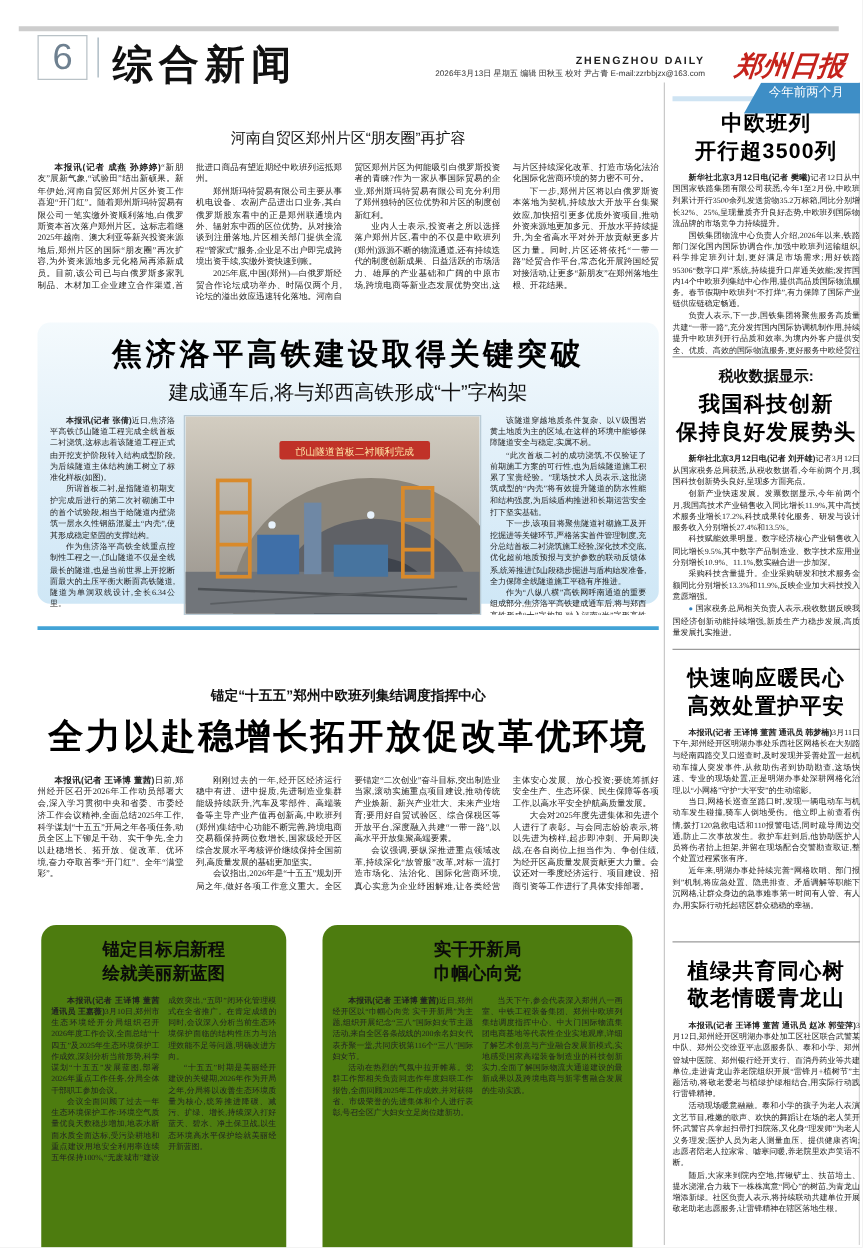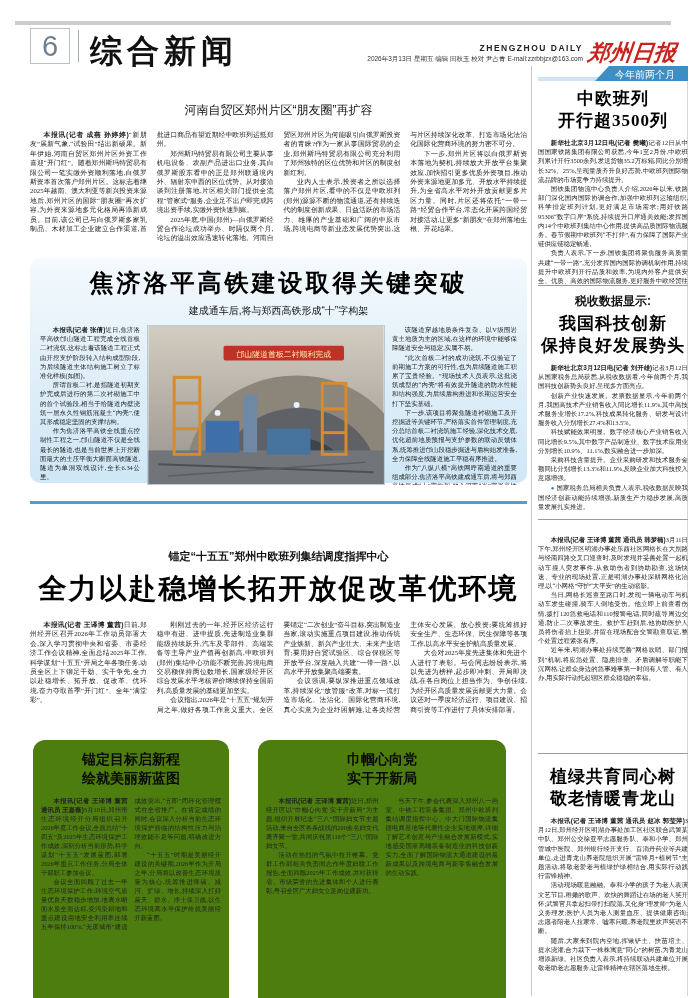--- a/index.html
+++ b/index.html
@@ -6,21 +6,21 @@
   .page{position:relative;width:690px;height:998px;background:#ffffff;overflow:hidden;
         font-family:"Liberation Sans",sans-serif;color:#1a1a1a;}
   .topstrip{position:absolute;left:15px;top:21px;width:656px;height:4px;background:#cdcdcd;}
   
   .header{position:absolute;left:30px;top:28px;width:646px;height:36px;}
   .pnbox{position:absolute;left:0;top:0;width:38px;height:34px;border:1px solid #b9c2c7;
          display:flex;align-items:center;justify-content:center;}
   .pn{font-size:29px;color:#6e8090;line-height:1;}
   .hsep{position:absolute;left:48px;top:2px;width:1px;height:32px;background:#9fb0ba;}
   .section{position:absolute;left:60px;top:2px;font-size:32px;font-weight:bold;letter-spacing:5px;color:#111;}
-  .hright{position:absolute;right:0;bottom:0;display:flex;align-items:flex-end;gap:5px;}
+  .hright{position:absolute;right:0;bottom:0;display:flex;align-items:flex-end;gap:24px;}
   .hmeta{text-align:right;}
   .hen{font-size:8.5px;font-weight:bold;letter-spacing:1.5px;color:#222;}
   .hdate{font-size:6.5px;color:#333;margin-top:2px;white-space:nowrap;}
   .logo{font-family:"Liberation Serif",serif;font-style:italic;font-weight:bold;
         font-size:22px;color:#c5231c;transform:skewX(-6deg);line-height:1;}
   
   .vrule{position:absolute;left:531px;top:66px;width:1px;height:930px;background:#c9c9c9;}
   .vrule2{position:absolute;left:687px;top:66px;width:1px;height:930px;background:#d6d6d6;}
   
   .bt{font-family:"Liberation Serif",serif;font-size:6.4px;line-height:9.2px;
@@ -29,21 +29,21 @@
   .bt b{font-family:"Liberation Sans",sans-serif;}
   
   .lead{position:absolute;left:30px;top:66px;width:497px;}
   .kicker{text-align:center;font-size:12px;color:#111;margin-top:36px;}
   .lead .headline{text-align:center;font-size:31px;font-weight:bold;letter-spacing:3px;margin-top:4px;color:#000;}
   .lead .bt{margin-top:11px;height:133px;columns:4;column-gap:10px;font-size:6.8px;line-height:9.4px;}
   
   .railway{position:absolute;left:30px;top:258px;width:497px;height:225px;border-radius:10px;
            background:linear-gradient(180deg,#f4fafd 0%,#e2f0f9 45%,#cfe7f6 100%);padding:0;}
   .railway .headline{text-align:center;font-size:24px;font-weight:bold;letter-spacing:3px;padding-top:9px;color:#000;}
-  .railway .sub{text-align:center;font-size:10px;margin-top:5px;color:#111;}
+  .railway .sub{text-align:center;font-size:16px;margin-top:5px;color:#111;}
   .railway .row{display:flex;gap:7px;margin:7px 10px 0 10px;}
   .railway .rl{width:100px;}
   .railway .rl,.railway .rr{height:160px;}
   .railway .rr{flex:1;}
   .photo{width:238px;height:160px;flex:0 0 238px;border:1px solid #b9cbd6;box-sizing:border-box;}
   .bluerule{position:absolute;left:30px;top:501px;width:497px;height:3px;background:#42a3d6;}
   
   .mob{position:absolute;left:30px;top:513px;width:497px;}
   .mob .kicker{font-size:11px;font-weight:bold;}
   .mob .headline{text-align:center;font-size:28px;font-weight:bold;letter-spacing:2px;margin-top:6px;color:#000;}
@@ -56,31 +56,31 @@
   .box.women{left:258px;width:248px;}
   
   .rail{position:absolute;left:538px;top:66px;width:150px;}
   .rart{box-sizing:border-box;}
   .r1{height:220px;border-bottom:1px solid #9b9b9b;}
   .r2{height:234px;border-bottom:1px solid #9b9b9b;padding-top:7px;}
   .r3{height:234px;border-bottom:1px solid #9b9b9b;padding-top:9px;}
   .r4{height:242px;padding-top:9px;}
   .badgewrap{position:relative;height:17px;}
   .badgeline{position:absolute;left:0;right:0;top:11px;height:4px;background:#cfe4f3;}
-  .badge{position:absolute;right:0;top:0;height:15px;line-height:17px;padding:0 13px 0 20px;
+  .badge{position:absolute;right:0;top:0;height:25px;line-height:17px;padding:0 13px 0 20px;
          background:#3e8ec6;color:#fff;font-size:10px;
          clip-path:polygon(14px 0,100% 0,100% 100%,0 100%);}
   .rhead{text-align:center;font-size:17px;font-weight:bold;line-height:22px;letter-spacing:1px;color:#000;}
   .rkick{text-align:center;font-size:12px;font-weight:bold;color:#111;}
   .rail .bt{margin-top:6px;}
   .r1 .bt{height:146px;}
   .r2 .bt{height:152px;}
   .r3 .bt{height:166px;}
   .r4 .bt{height:178px;}
-  .r1 .rhead{margin-top:5px;font-family:Liberation Serif, serif;}
+  .r1 .rhead{margin-top:5px;}
   .r2 .rhead,.r3 .rhead,.r4 .rhead{margin-top:3px;}
   .bullet{position:relative;}
   .bullet::before{content:"●";color:#2f7fc0;font-size:6px;margin-right:2px;}
 </style>
 </head>
 <body>
 
 <div class="page">
   <div class="topstrip"></div>
 
@@ -184,22 +184,22 @@
     </div>
     <div class="bt">
       <p><b>本报讯(记者 王译博 董茜 通讯员 王嘉薇)</b><span>3月10日,郑州市生态环境经开分局组织召开2026年度工作会议,全面总结“十四五”及2025年生态环境保护工作成效,深刻分析当前形势,科学谋划“十五五”发展蓝图,部署2026年重点工作任务,分局全体干部职工参加会议。</span></p>
       <p>会议全面回顾了过去一年生态环境保护工作:环境空气质量优良天数稳步增加,地表水断面水质全面达标,受污染耕地和重点建设用地安全利用率连续五年保持100%,“无废城市”建设成效突出,“五即”闭环化管理模式在全省推广。在肯定成绩的同时,会议深入分析当前生态环境保护面临的结构性压力与治理效能不足等问题,明确改进方向。</p>
       <p>“十五五”时期是美丽经开建设的关键期,2026年作为开局之年,分局将以改善生态环境质量为核心,统筹推进降碳、减污、扩绿、增长,持续深入打好蓝天、碧水、净土保卫战,以生态环境高水平保护绘就美丽经开新蓝图。</p>
     </div>
   </div>
 
   <div class="box women">
     <div class="btitle">
+      <div>实干开新局</div>
       <div>巾帼心向党</div>
-      <div>实干开新局</div>
     </div>
     <div class="bt">
       <p><b>本报讯(记者 王译博 董茜)</b><span>近日,郑州经开区以“巾帼心向党 实干开新局”为主题,组织开展纪念“三八”国际妇女节主题活动,来自全区各条战线的200余名妇女代表齐聚一堂,共同庆祝第116个“三八”国际妇女节。</span></p>
       <p>活动在热烈的气氛中拉开帷幕。党群工作部相关负责同志作年度妇联工作报告,全面回顾2025年工作成效,并对获得省、市级荣誉的先进集体和个人进行表彰,号召全区广大妇女立足岗位建新功。</p>
       <p>当天下午,参会代表深入郑州八一画室、中铁工程装备集团、郑州中欧班列集结调度指挥中心、中大门国际物流集团电商基地等代表性企业实地观摩,详细了解艺术创意与产业融合发展新模式,实地感受国家高端装备制造业的科技创新实力,全面了解国际物流大通道建设的最新成果以及跨境电商与新零售融合发展的生动实践。</p>
     </div>
   </div>
 
   <div class="rail">
 
@@ -228,20 +228,24 @@
       <div class="bt">
         <p><b>新华社北京3月12日电(记者 刘开雄)</b><span>记者3月12日从国家税务总局获悉,从税收数据看,今年前两个月,我国科技创新势头良好,呈现多方面亮点。</span></p>
         <p>创新产业快速发展。发票数据显示,今年前两个月,我国高技术产业销售收入同比增长11.9%,其中高技术服务业增长17.2%,科技成果转化服务、研发与设计服务收入分别增长27.4%和13.5%。</p>
         <p>科技赋能效果明显。数字经济核心产业销售收入同比增长9.5%,其中数字产品制造业、数字技术应用业分别增长10.9%、11.1%,数实融合进一步加深。</p>
         <p>采购科技含量提升。企业采购研发和技术服务金额同比分别增长13.3%和11.9%,反映企业加大科技投入意愿增强。</p>
         <p class="bullet">国家税务总局相关负责人表示,税收数据反映我国经济创新动能持续增强,新质生产力稳步发展,高质量发展扎实推进。</p>
       </div>
     </div>
 
     <div class="rart r3">
+      <div class="rhead">
+        <div>快速响应暖民心</div>
+        <div>高效处置护平安</div>
+      </div>
       <div class="bt">
         <p><b>本报讯(记者 王译博 董茜 通讯员 韩梦楠)</b><span>3月11日下午,郑州经开区明湖办事处乐西社区网格长在大别路与经南四路交叉口巡查时,及时发现并妥善处置一起机动车撞人突发事件,从救助伤者到协助勘查,这场快速、专业的现场处置,正是明湖办事处深耕网格化治理,以“小网格”守护“大平安”的生动缩影。</span></p>
         <p>当日,网格长巡查至路口时,发现一辆电动车与机动车发生碰撞,骑车人倒地受伤。他立即上前查看伤情,拨打120急救电话和110报警电话,同时疏导周边交通,防止二次事故发生。救护车赶到后,他协助医护人员将伤者抬上担架,并留在现场配合交警勘查取证,整个处置过程紧张有序。</p>
         <p>近年来,明湖办事处持续完善“网格吹哨、部门报到”机制,将应急处置、隐患排查、矛盾调解等职能下沉网格,让群众身边的急事难事第一时间有人管、有人办,用实际行动托起辖区群众稳稳的幸福。</p>
       </div>
     </div>
 
     <div class="rart r4">
       <div class="rhead">
         <div>植绿共育同心树</div>

